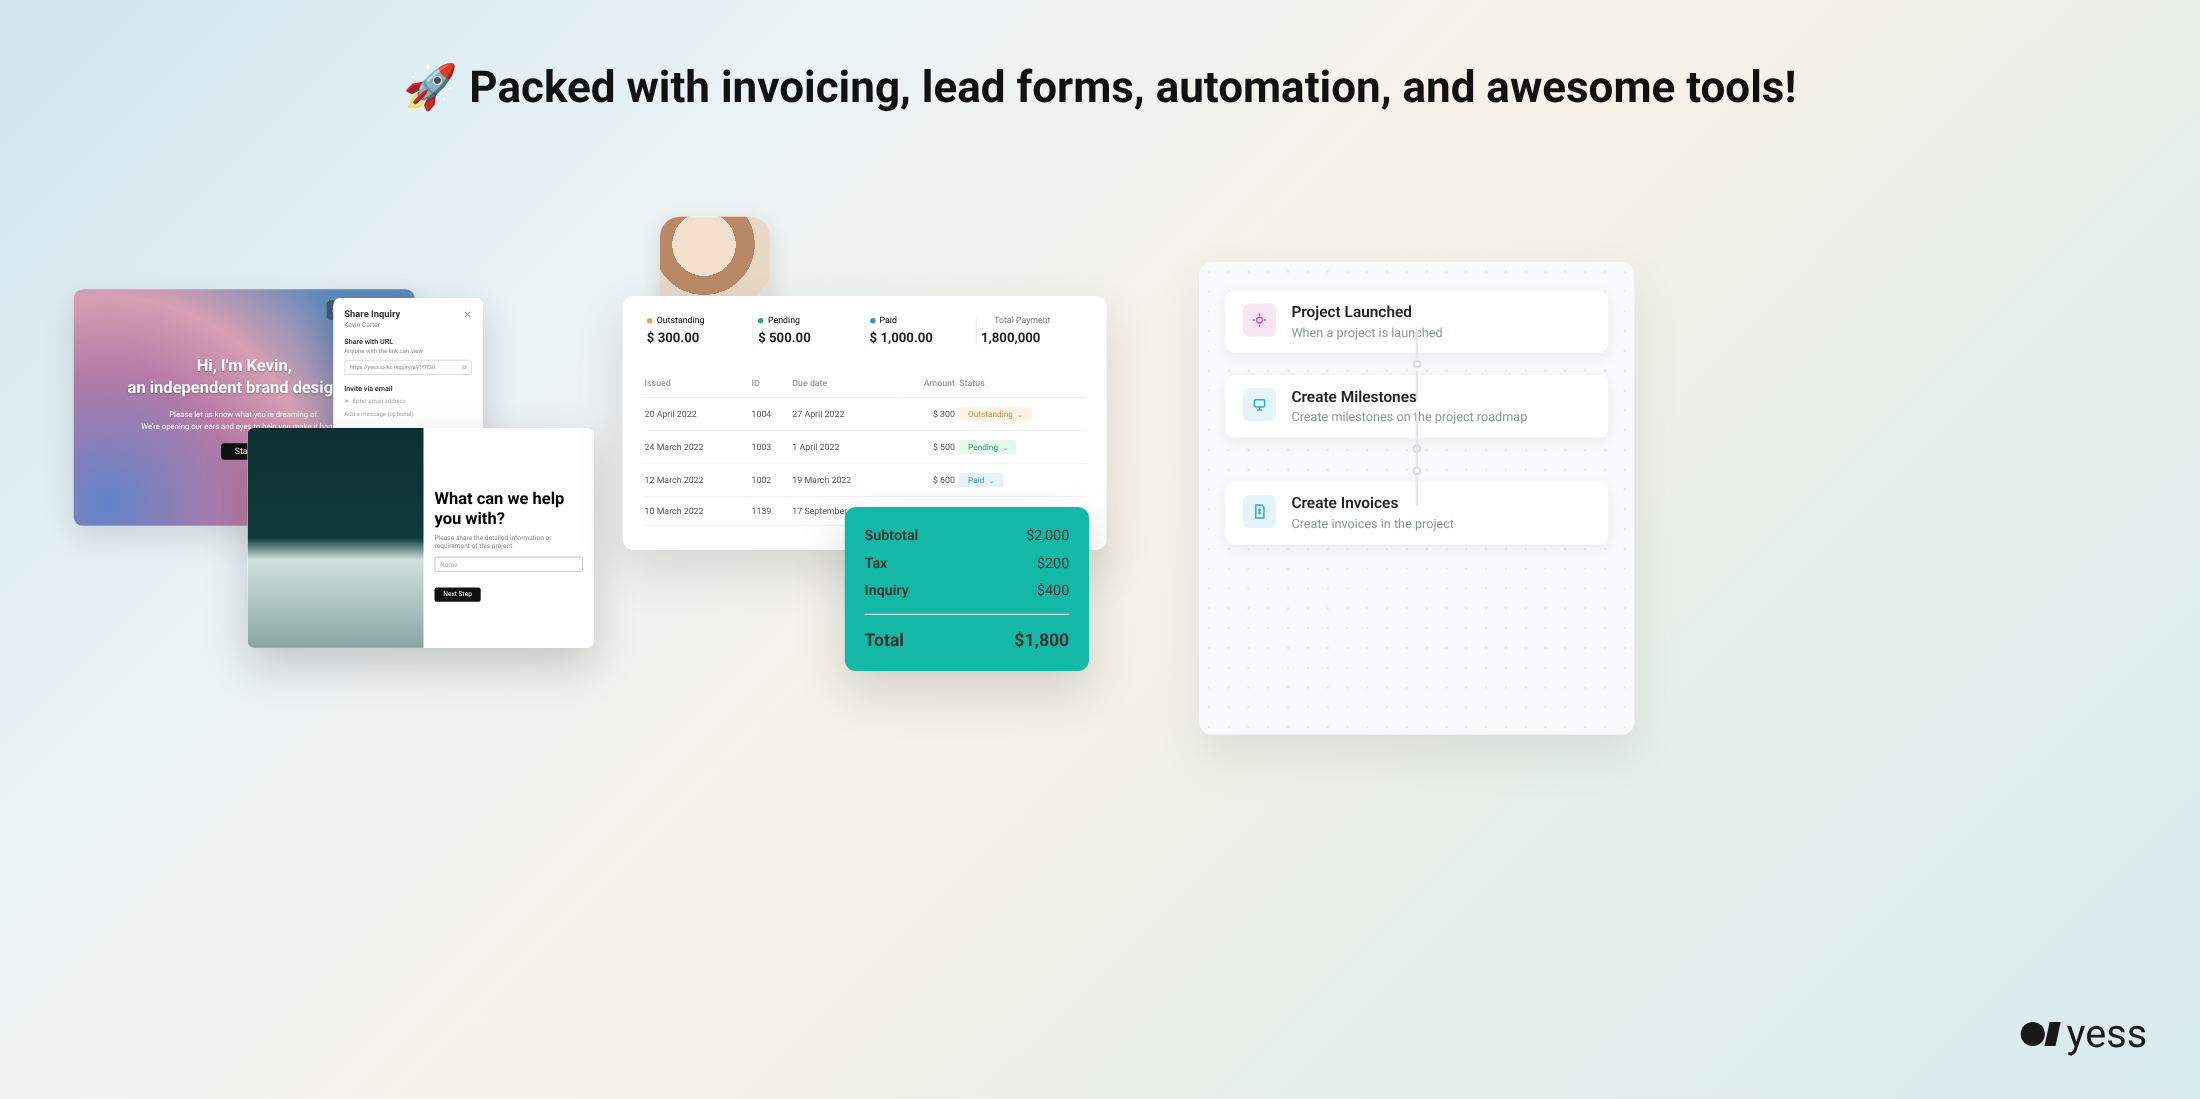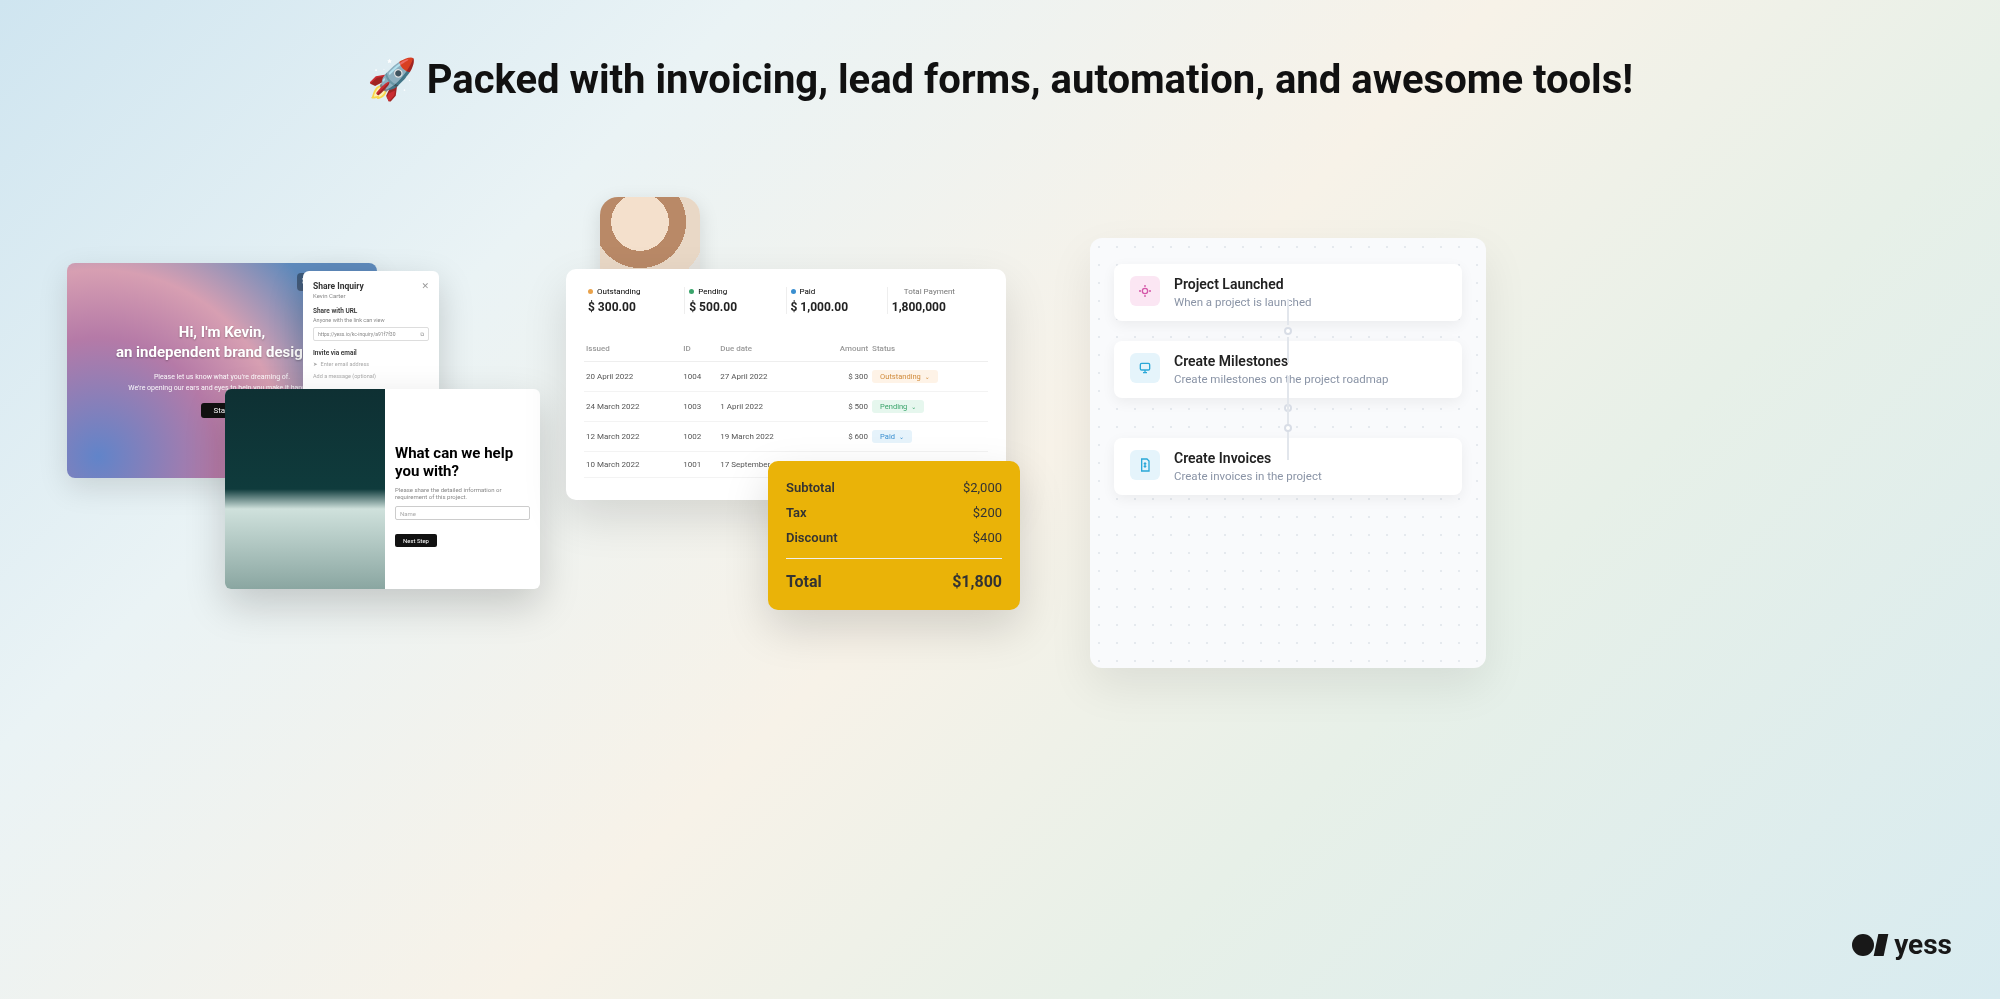--- a/index.html
+++ b/index.html
@@ -8,21 +8,21 @@
   background: linear-gradient(135deg, #cfe5f0 0%, #eaf3f5 25%, #f7f2e8 50%, #e7f0e8 70%, #d8ebf0 100%);
   position: relative; overflow: hidden;
 }
 .headline {
   position: absolute; top: 56px; left: 0; right: 0;
   text-align: center; font-size: 40px; font-weight: 700; color: #111;
 }
 .logo {
   position: absolute; bottom: 38px; right: 48px;
   display: flex; align-items: center; gap: 8px;
-  font-size: 28px; font-weight: 700; color: #181818;
+  font-size: 36px; font-weight: 400; color: #181818;
 }
 .logo-mark { display: flex; gap: 2px; }
 .logo-mark span:first-child { width: 22px; height: 22px; border-radius: 50%; background: #181818; display:block; }
 .logo-mark span:last-child { width: 10px; height: 22px; background:#181818; transform: skewX(-12deg); display:block; }
 
 
 .hero-card {
   position: absolute; top: 263px; left: 67px;
   width: 310px; height: 215px; border-radius: 8px; overflow: hidden;
   box-shadow: 0 10px 30px rgba(0,0,0,.12);
@@ -89,21 +89,21 @@
 .inv-table td { padding:8px 2px; color:#555; border-bottom:1px solid #f3f3f3;}
 .inv-table td.col-amt { text-align:right;}
 .badge { display:inline-flex; align-items:center; gap:4px; padding:2px 8px; border-radius:3px; font-size:7.5px;}
 .badge-out { background:#fef3e7; color:#d08a3a;}
 .badge-pend { background:#e6f7ee; color:#3aa46b;}
 .badge-paid { background:#e6f3fb; color:#3a8fd0;}
 .chev { font-size:6px; }
 
 .totals-panel {
   position:absolute; top:461px; left:768px;
-  width:252px; background:#eab308; border-radius:10px;
+  width:222px; background:#14b8a6; border-radius:10px;
   box-shadow: 0 18px 45px rgba(0,0,0,.15); padding:14px 18px;
 }
 .totals-row { display:flex; justify-content:space-between; font-size:13px; color:#333; padding:5px 0;}
 .totals-row .lbl { font-weight:600;}
 .totals-sep { height:1px; background:#eee; margin:8px 0;}
 .totals-row.grand { font-size:16px; font-weight:700;}
 
 
 .auto-panel {
   position:absolute; top:238px; left:1090px;
@@ -246,40 +246,40 @@
         </tr>
         <tr>
     <td>12 March 2022</td>
     <td>1002</td>
     <td>19 March 2022</td>
     <td class="col-amt">$ 600</td>
     <td><span class="badge badge-paid">Paid <span class="chev">⌄</span></span></td>
         </tr>
         <tr>
     <td>10 March 2022</td>
-    <td>1001</td>
+    <td>1139</td>
     <td>17 September</td>
     <td class="col-amt"></td>
     <td></td>
         </tr>
       </tbody>
   </table>
 </div>
 
 <div class="totals-panel">
   <div class="totals-row">
       <span class="lbl">Subtotal</span>
       <span>$2,000</span>
     </div>
   <div class="totals-row">
       <span class="lbl">Tax</span>
       <span>$200</span>
     </div>
   <div class="totals-row">
-      <span class="lbl">Discount</span>
+      <span class="lbl">Inquiry</span>
       <span>$400</span>
     </div>
   <div class="totals-sep"></div>
   <div class="totals-row grand">
       <span>Total</span>
       <span>$1,800</span>
     </div>
 </div>
 
 <div class="auto-panel" id="auto-panel">

